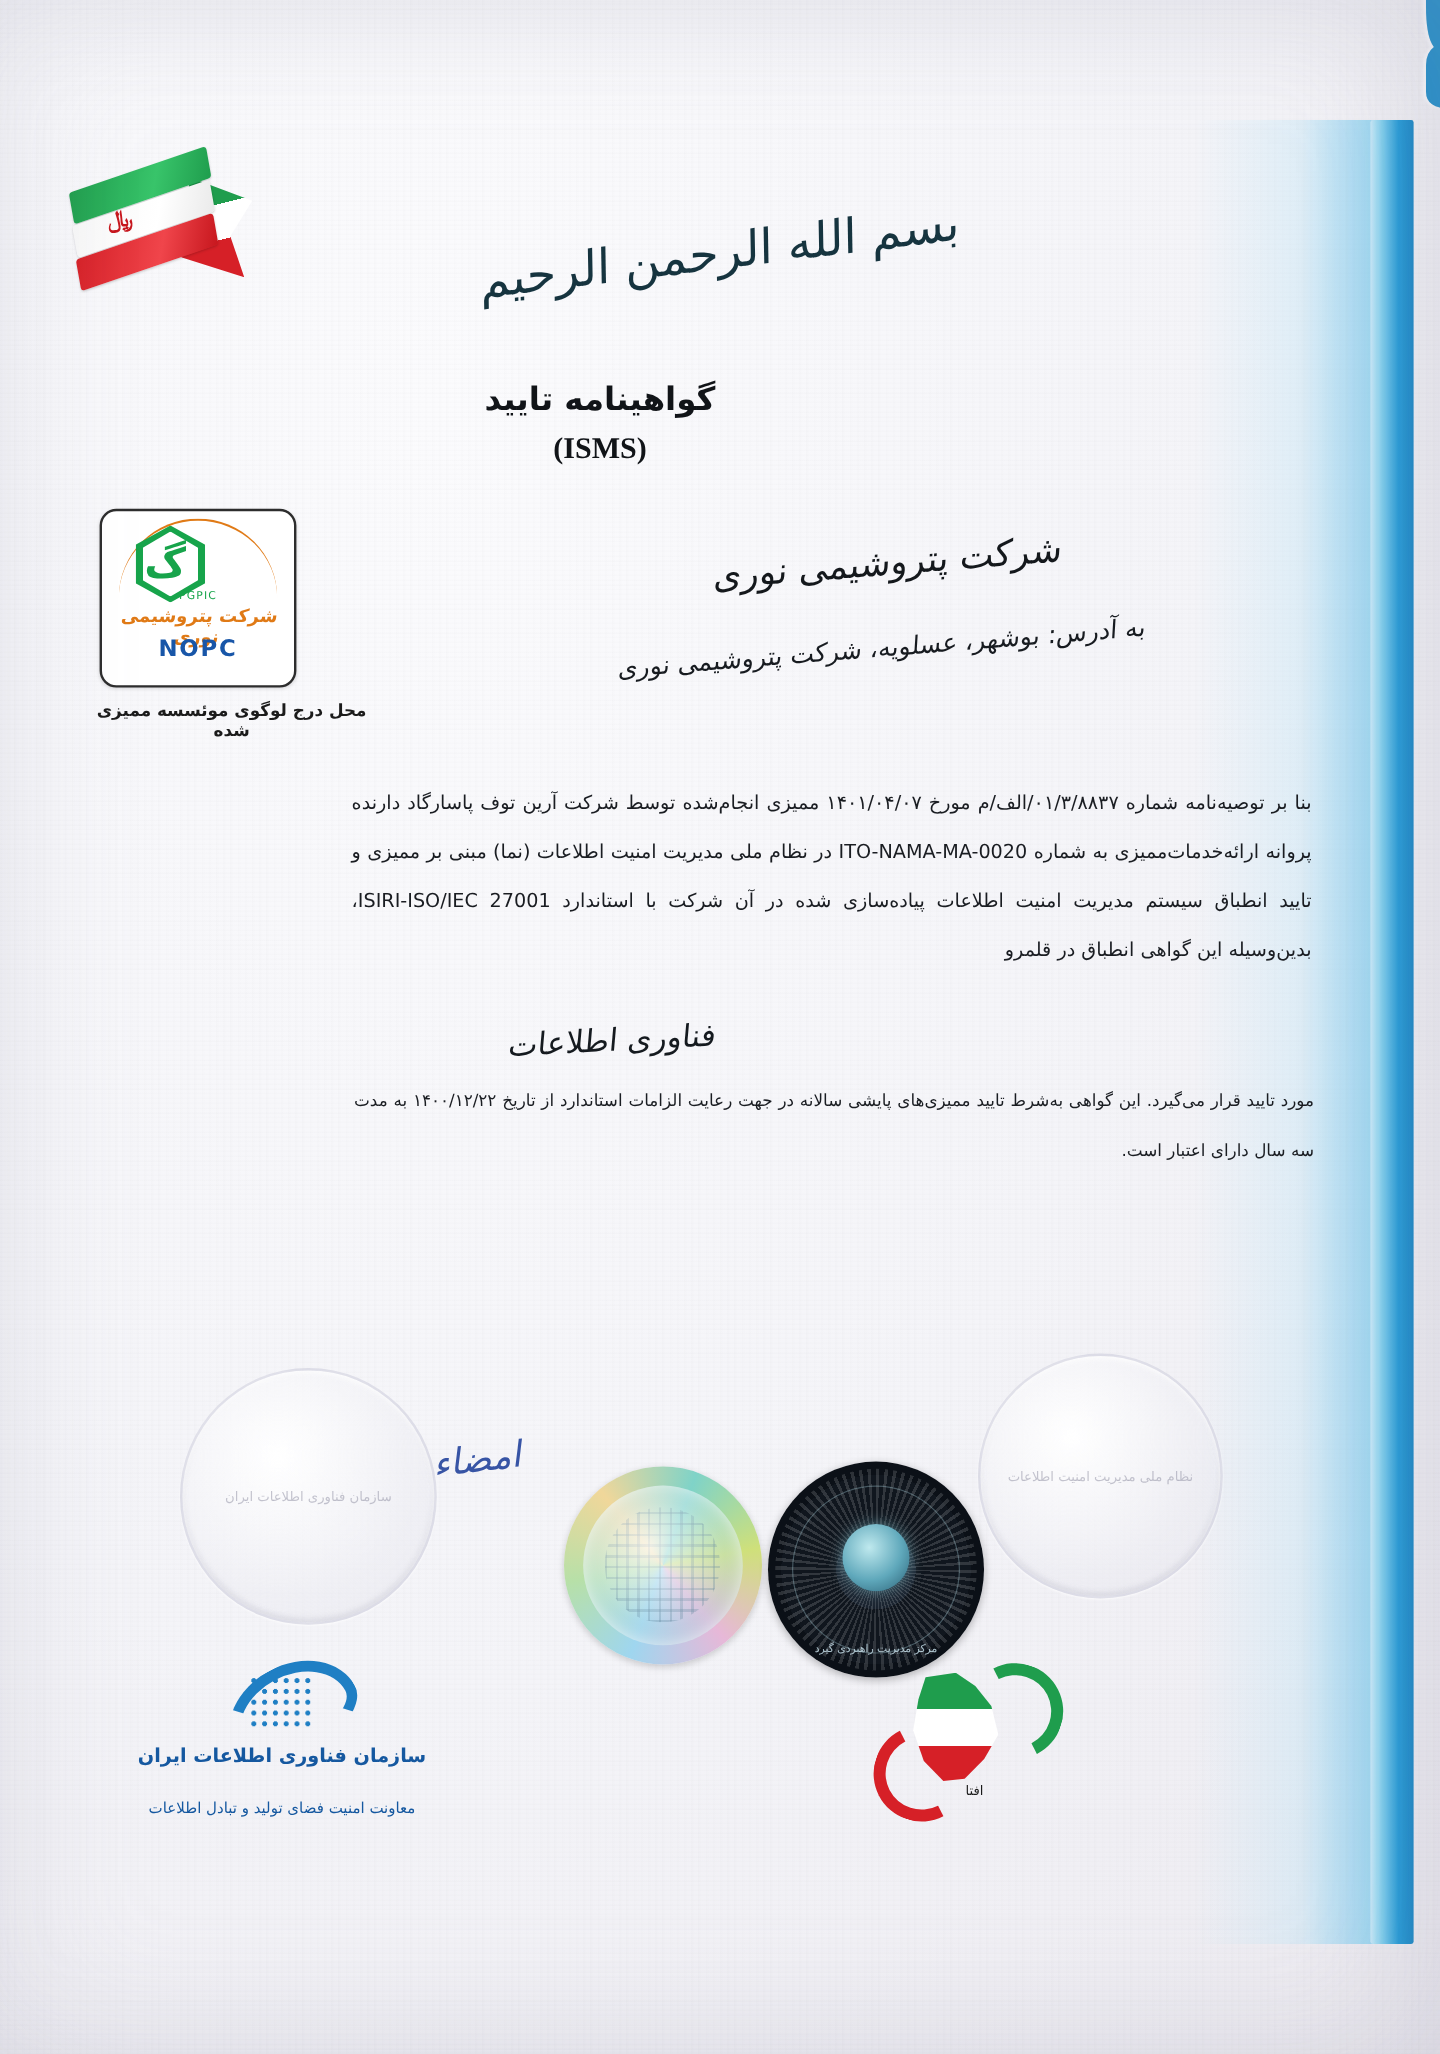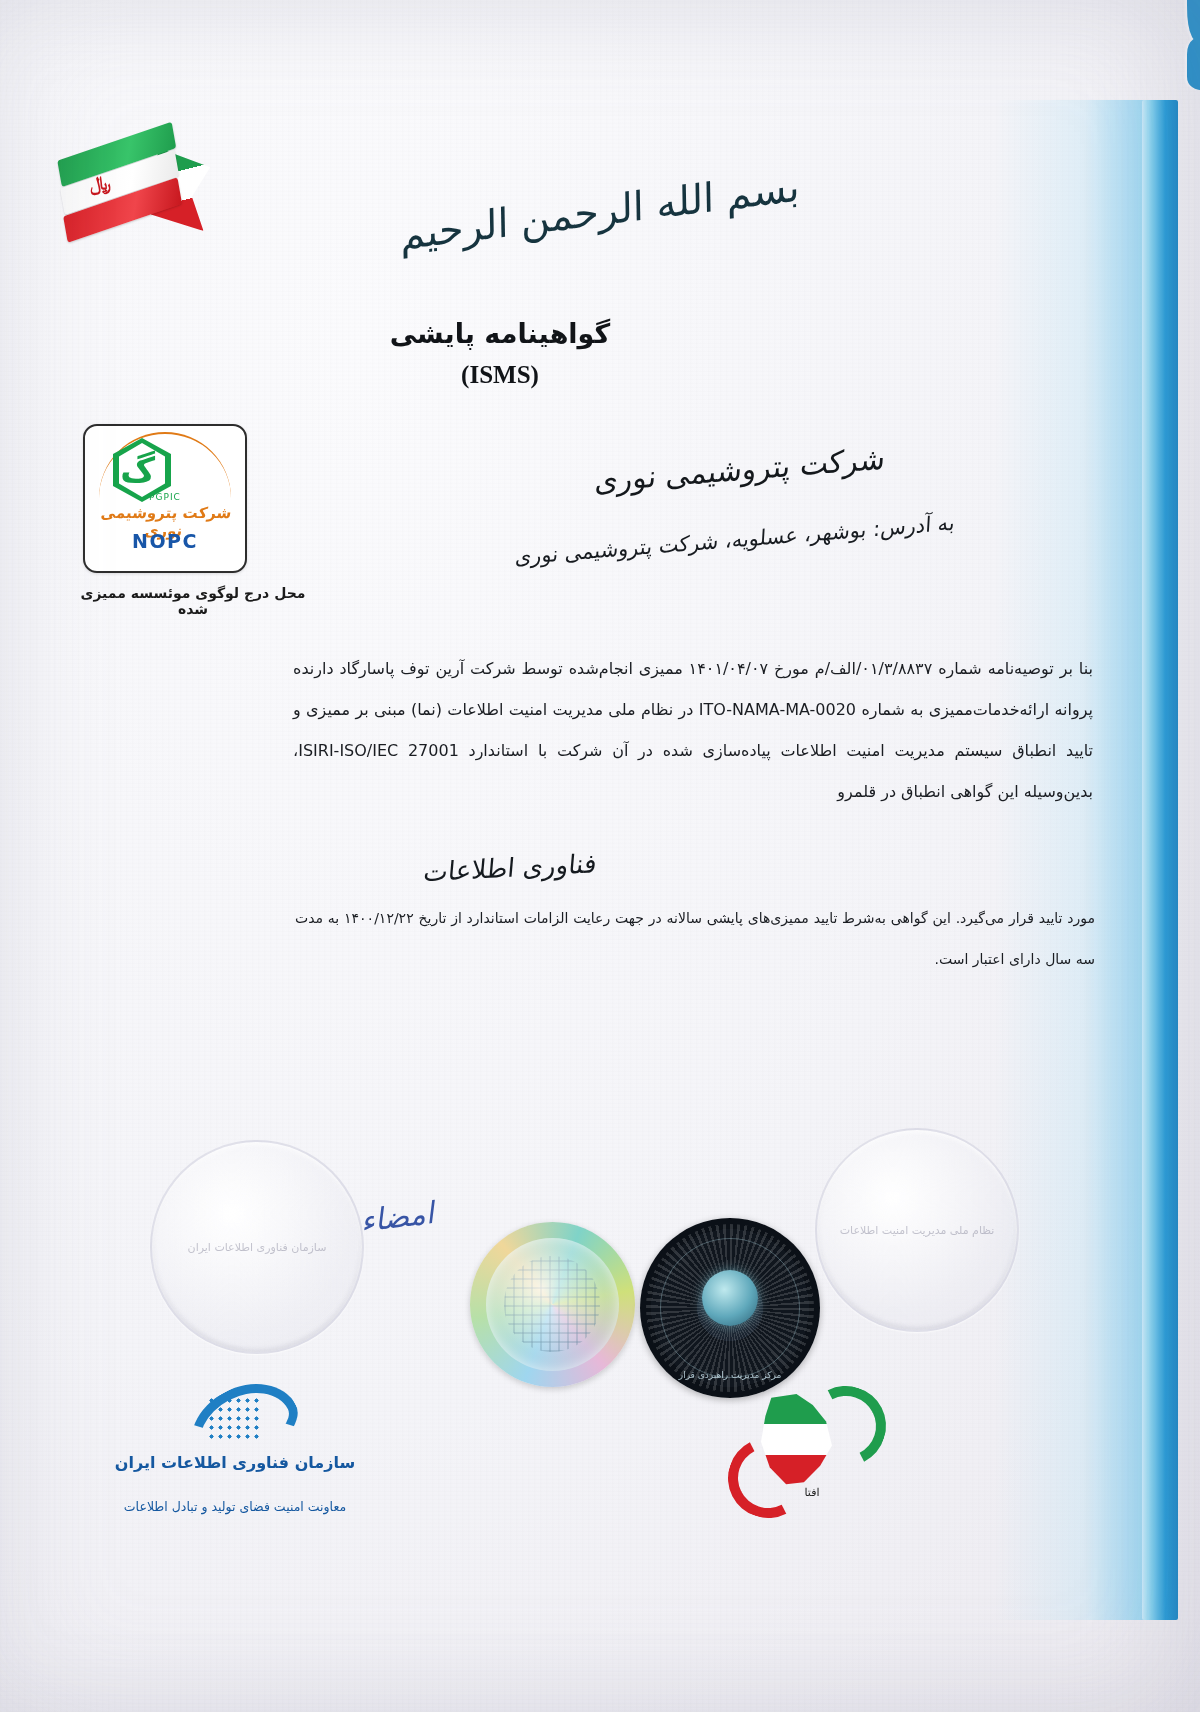--- a/index.html
+++ b/index.html
@@ -323,21 +323,21 @@
     <div class="stripe s-white"></div>
     <div class="stripe s-red"></div>
     <div class="emblem">﷼</div>
   </div>
 
   <div class="basmala">
     <span>بسم الله الرحمن الرحیم</span>
   </div>
 
   <div class="title-block">
-    <div class="t1">گواهینامه پایشی</div>
+    <div class="t1">گواهینامه تایید</div>
     <div class="t3">(ISMS)</div>
   </div>
 
   <div class="company">شرکت پتروشیمی نوری</div>
   <div class="address">به آدرس: بوشهر، عسلویه، شرکت پتروشیمی نوری</div>
 
   <div class="logo-box">
     <div class="arc"></div>
     <div class="hex"></div>
     <div class="hex-in"></div>
@@ -358,21 +358,21 @@
 
   <div class="sig-ink">امضاء</div>
 
   <div class="holo holo-1">
     <div class="grid"></div>
   </div>
   <div class="holo holo-2">
     <div class="rays"></div>
     <div class="ring"></div>
     <div class="core"></div>
-    <div class="caption">مرکز مدیریت راهبردی قرار</div>
+    <div class="caption">مرکز مدیریت راهبردی گیرد</div>
   </div>
 
   <div class="org-logo">
     <div class="swoosh"></div>
     <div class="dots"></div>
   </div>
   <div class="org-name">سازمان فناوری اطلاعات ایران</div>
   <div class="org-sub">معاونت امنیت فضای تولید و تبادل اطلاعات</div>
 
   <div class="afta">

